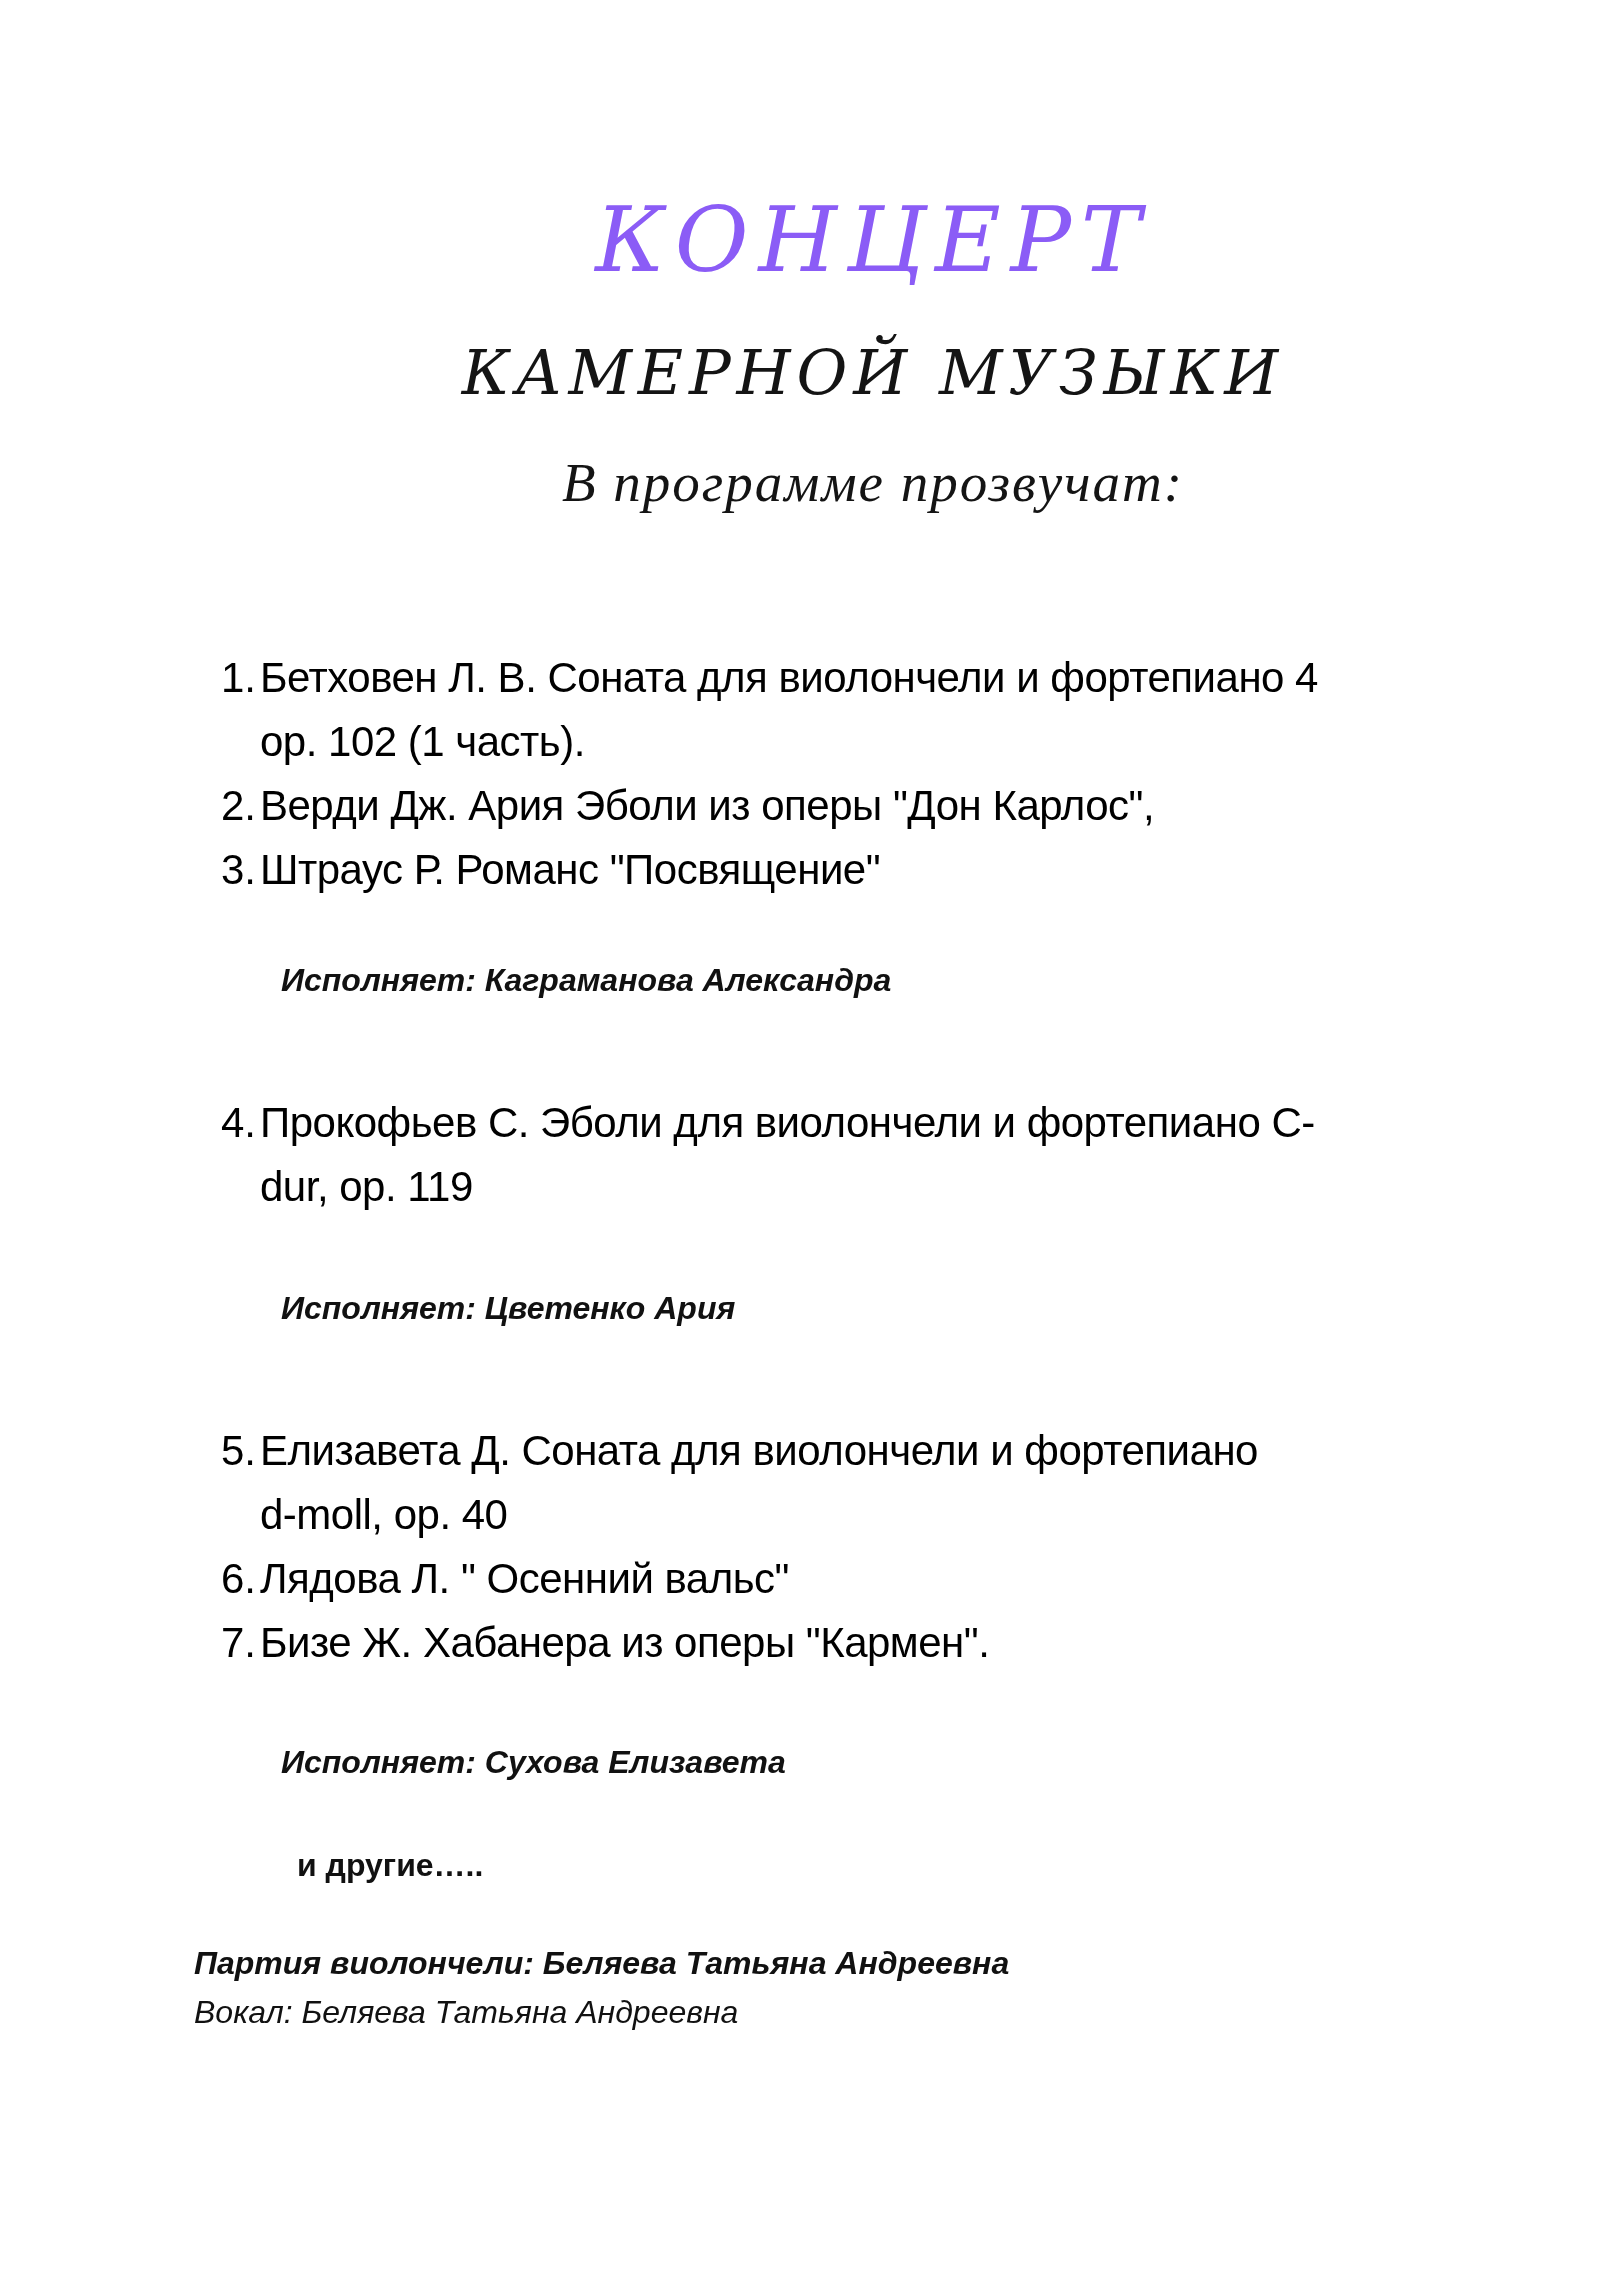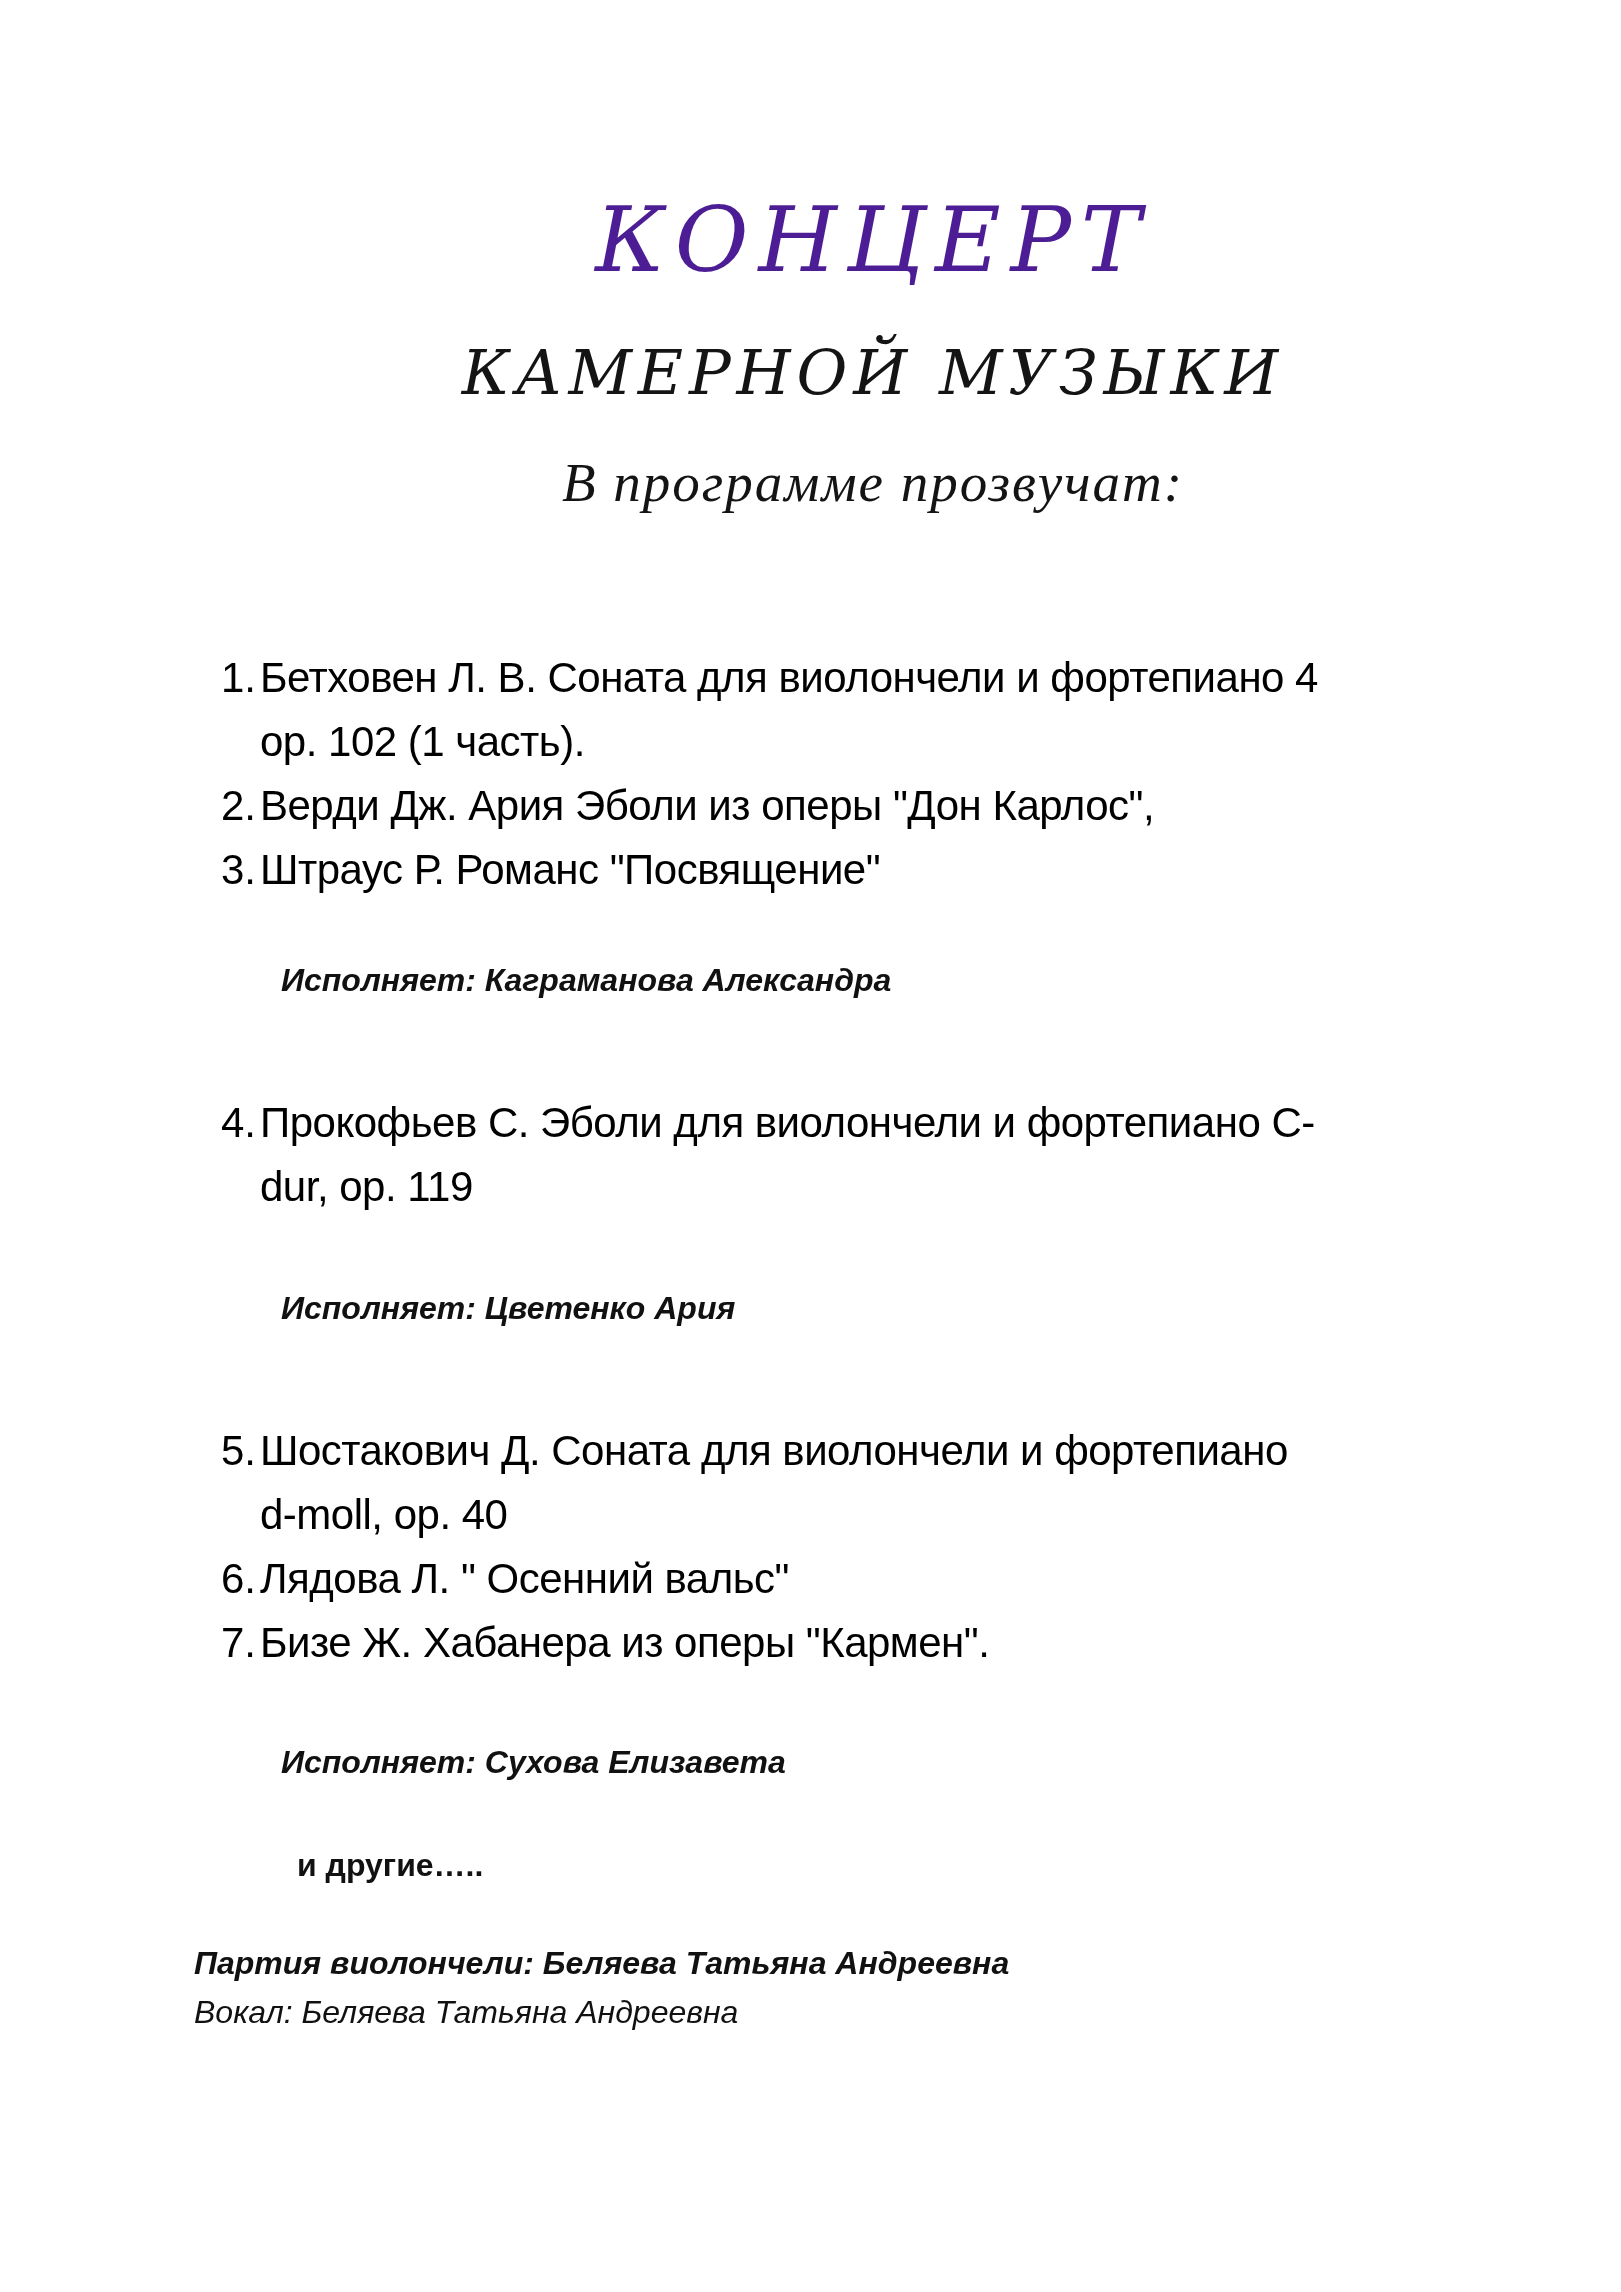--- a/index.html
+++ b/index.html
@@ -74,21 +74,21 @@
     white-space:nowrap;
     color:#111;
   }
   .credit.bold{font-weight:bold;}
 </style>
 </head>
 <body>
 
 <div class="page">
 
-  <div class="title" style="color: #4c1d95;">КОНЦЕРТ</div>
+  <div class="title" style="color: #8b5cf6;">КОНЦЕРТ</div>
 
   <div class="subtitle">КАМЕРНОЙ МУЗЫКИ</div>
 
   <div class="lead">В программе прозвучат:</div>
 
   <div class="section" id="sec0" style="top:646px">
       <div class="item">
         <span class="num">1.</span>
         <div class="item-text">
           <div class="item-line">Бетховен Л. В. Соната для виолончели и фортепиано 4</div>
@@ -120,21 +120,21 @@
         </div>
       </div>
     </div>
 
   <div class="performer" style="top:1284px">Исполняет: Цветенко Ария</div>
 
   <div class="section" id="sec2" style="top:1419px">
       <div class="item">
         <span class="num">5.</span>
         <div class="item-text">
-          <div class="item-line">Шостакович Д.  Соната для виолончели и фортепиано</div>
+          <div class="item-line">Елизавета Д.  Соната для виолончели и фортепиано</div>
           <div class="item-line">d-moll, op. 40</div>
         </div>
       </div>
       <div class="item">
         <span class="num">6.</span>
         <div class="item-text">
           <div class="item-line">Лядова Л. " Осенний вальс"</div>
         </div>
       </div>
       <div class="item">

